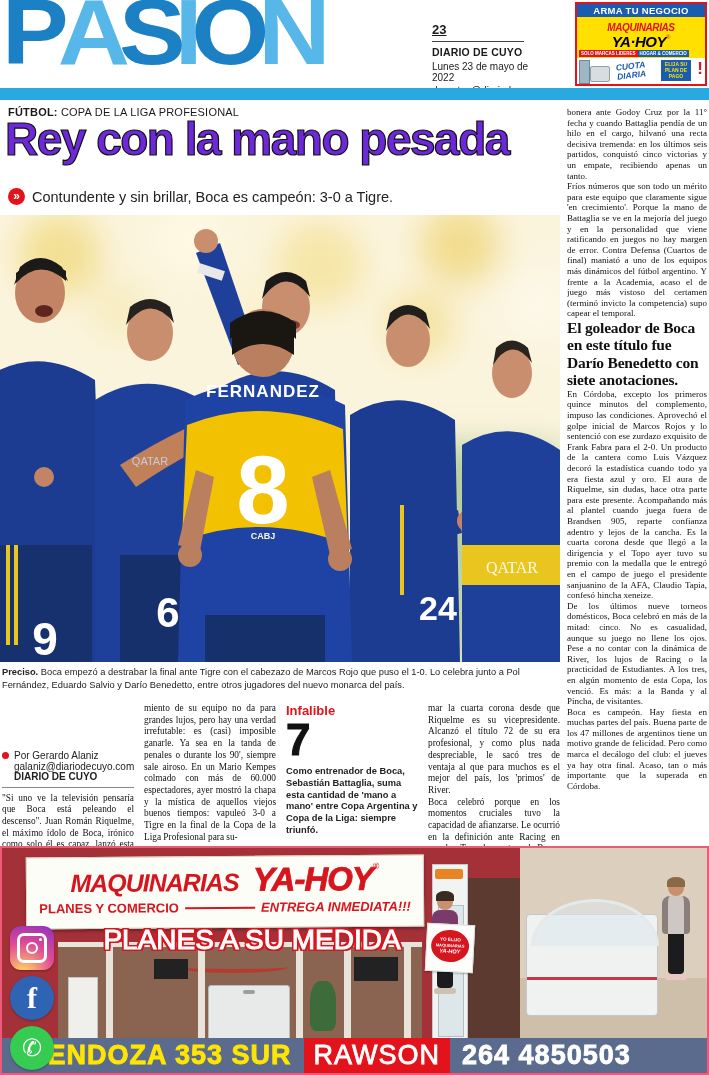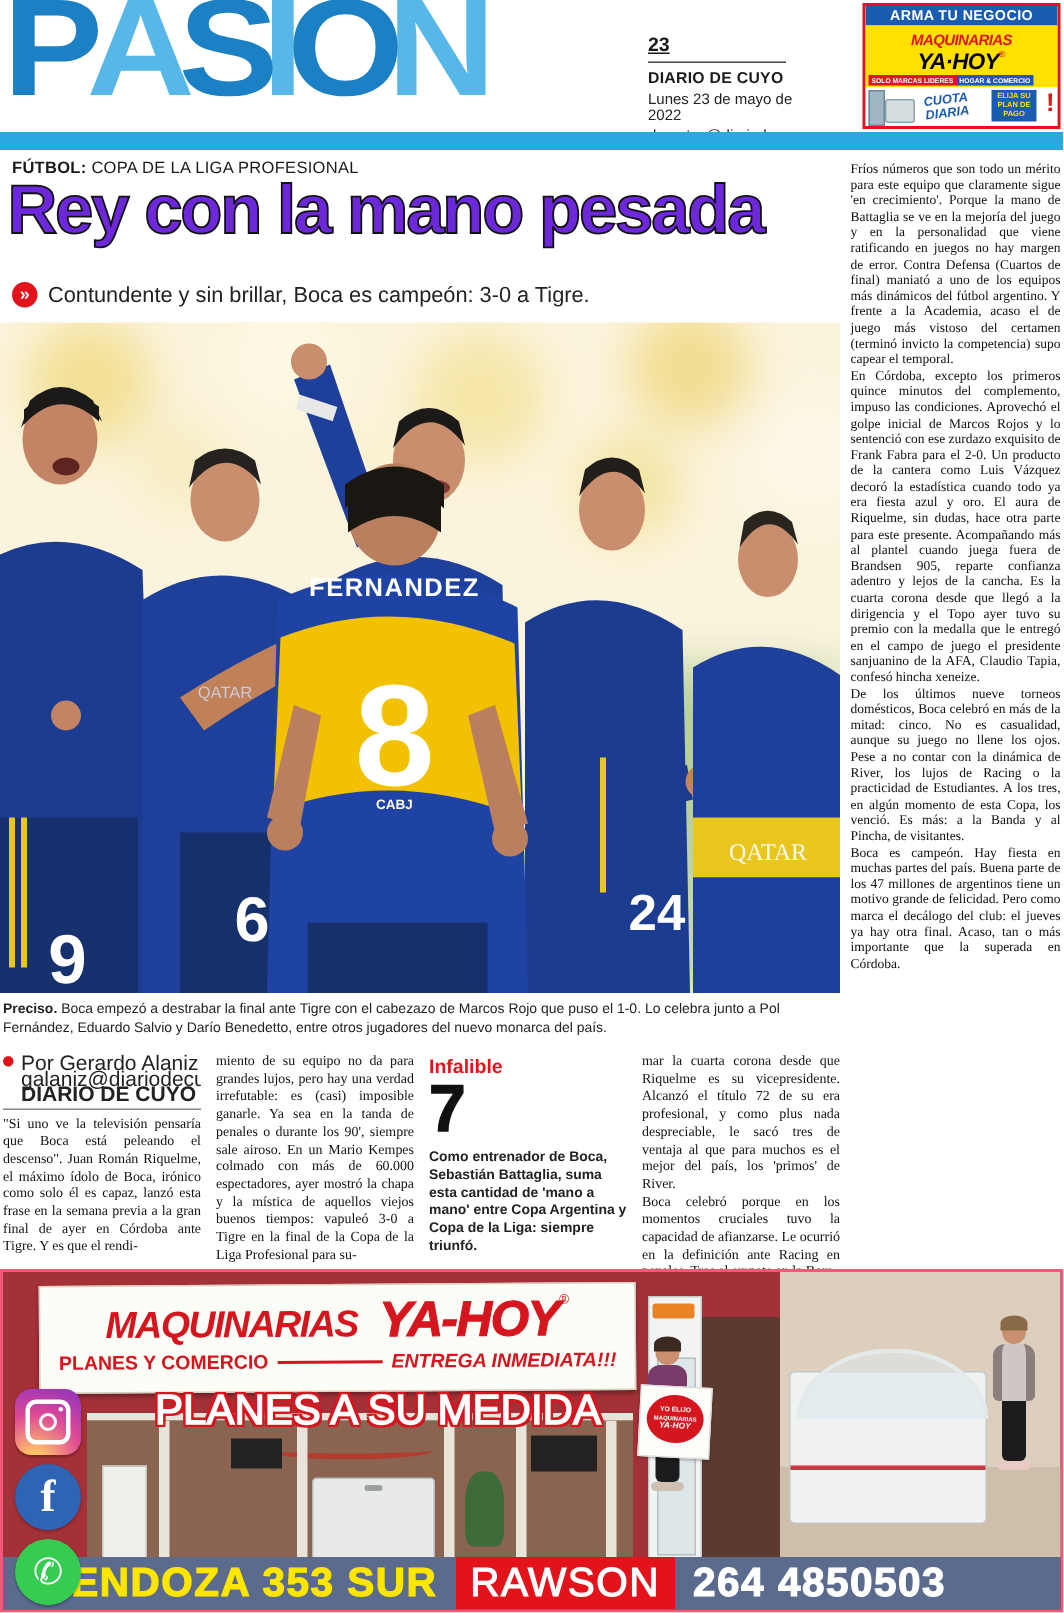--- a/index.html
+++ b/index.html
@@ -56,21 +56,21 @@
   .subtext{font-size:14.5px;color:#222;}
 
   .photo{left:0px;top:215px;width:560px;height:447px;overflow:hidden;background:#f8f0d8;}
 
   .caption{left:2px;top:666px;width:556px;font-size:9.3px;line-height:12.5px;color:#222;}
   .caption b{font-weight:bold;}
 
   .cols{left:2px;top:703px;width:558px;height:143px;display:grid;
         grid-template-columns:1fr 1fr 1fr 1fr;column-gap:10px;overflow:hidden;}
   .col{overflow:hidden;}
-  .byline{font-size:14px;line-height:10.5px;color:#222;position:relative;padding-left:12px;margin-bottom:4px;}
+  .byline{font-size:10px;line-height:10.5px;color:#222;position:relative;padding-left:12px;margin-bottom:4px;margin-top:48px;}
   .byline .dot{position:absolute;left:0;top:1px;width:7px;height:7px;border-radius:50%;background:#e3131b;}
   .byline .bp{font-weight:bold;}
   .byrule{border:none;border-top:1px solid #888;margin:0 0 5px 0;}
   .serif{font-family:"Liberation Serif",serif;font-size:9.3px;line-height:11.7px;text-align:justify;
          color:#111;hyphens:auto;}
   .infobox .ib-title{color:#e3131b;font-weight:bold;font-size:13px;margin-bottom:2px;}
   .infobox .ib-num{font-weight:bold;font-size:44px;line-height:40px;color:#111;-webkit-text-stroke:1px #111;}
   .infobox .ib-text{font-weight:bold;font-size:9.3px;line-height:11.8px;color:#222;margin-top:6px;}
 
   
@@ -327,21 +327,23 @@
       <div class="ib-num">7</div>
       <div class="ib-text">Como entrenador de Boca, Sebastián Battaglia, suma esta cantidad de 'mano a mano' entre Copa Argentina y Copa de la Liga: siempre triunfó.</div>
     </div>
     <div class="col">
       <div class="serif">mar la cuarta corona desde que Riquelme es su vicepresidente. Alcanzó el título 72 de su era profesional, y como plus nada despreciable, le sacó tres de ventaja al que para muchos es el mejor del país, los 'primos' de River.</div>
       <div class="serif">Boca celebró porque en los momentos cruciales tuvo la capacidad de afianzarse. Le ocurrió en la definición ante Racing en penales. Tras el empate en la Bom-</div>
     </div>
   </div>
 
   <aside class="abs rightcol">
+    <p>bonera ante Godoy Cruz por la 11° fecha y cuando Battaglia pendía de un hilo en el cargo, hilvanó una recta decisiva tremenda: en los últimos seis partidos, conquistó cinco victorias y un empate, recibiendo apenas un tanto.</p>
     <p>Fríos números que son todo un mérito para este equipo que claramente sigue 'en crecimiento'. Porque la mano de Battaglia se ve en la mejoría del juego y en la personalidad que viene ratificando en juegos no hay margen de error. Contra Defensa (Cuartos de final) maniató a uno de los equipos más dinámicos del fútbol argentino. Y frente a la Academia, acaso el de juego más vistoso del certamen (terminó invicto la competencia) supo capear el temporal.</p>
+    <p class="callout">El goleador de Boca en este título fue Darío Benedetto con siete anotaciones.</p>
     <p>En Córdoba, excepto los primeros quince minutos del complemento, impuso las condiciones. Aprovechó el golpe inicial de Marcos Rojos y lo sentenció con ese zurdazo exquisito de Frank Fabra para el 2-0. Un producto de la cantera como Luis Vázquez decoró la estadística cuando todo ya era fiesta azul y oro. El aura de Riquelme, sin dudas, hace otra parte para este presente. Acompañando más al plantel cuando juega fuera de Brandsen 905, reparte confianza adentro y lejos de la cancha. Es la cuarta corona desde que llegó a la dirigencia y el Topo ayer tuvo su premio con la medalla que le entregó en el campo de juego el presidente sanjuanino de la AFA, Claudio Tapia, confesó hincha xeneize.</p>
     <p>De los últimos nueve torneos domésticos, Boca celebró en más de la mitad: cinco. No es casualidad, aunque su juego no llene los ojos. Pese a no contar con la dinámica de River, los lujos de Racing o la practicidad de Estudiantes. A los tres, en algún momento de esta Copa, los venció. Es más: a la Banda y al Pincha, de visitantes.</p>
     <p>Boca es campeón. Hay fiesta en muchas partes del país. Buena parte de los 47 millones de argentinos tiene un motivo grande de felicidad. Pero como marca el decálogo del club: el jueves ya hay otra final. Acaso, tan o más importante que la superada en Córdoba.</p>
   </aside>
 
   <div class="abs bottomad">
     <div class="adscene">
       <div class="interior-r"></div>
       <div class="doorway"></div>
 

